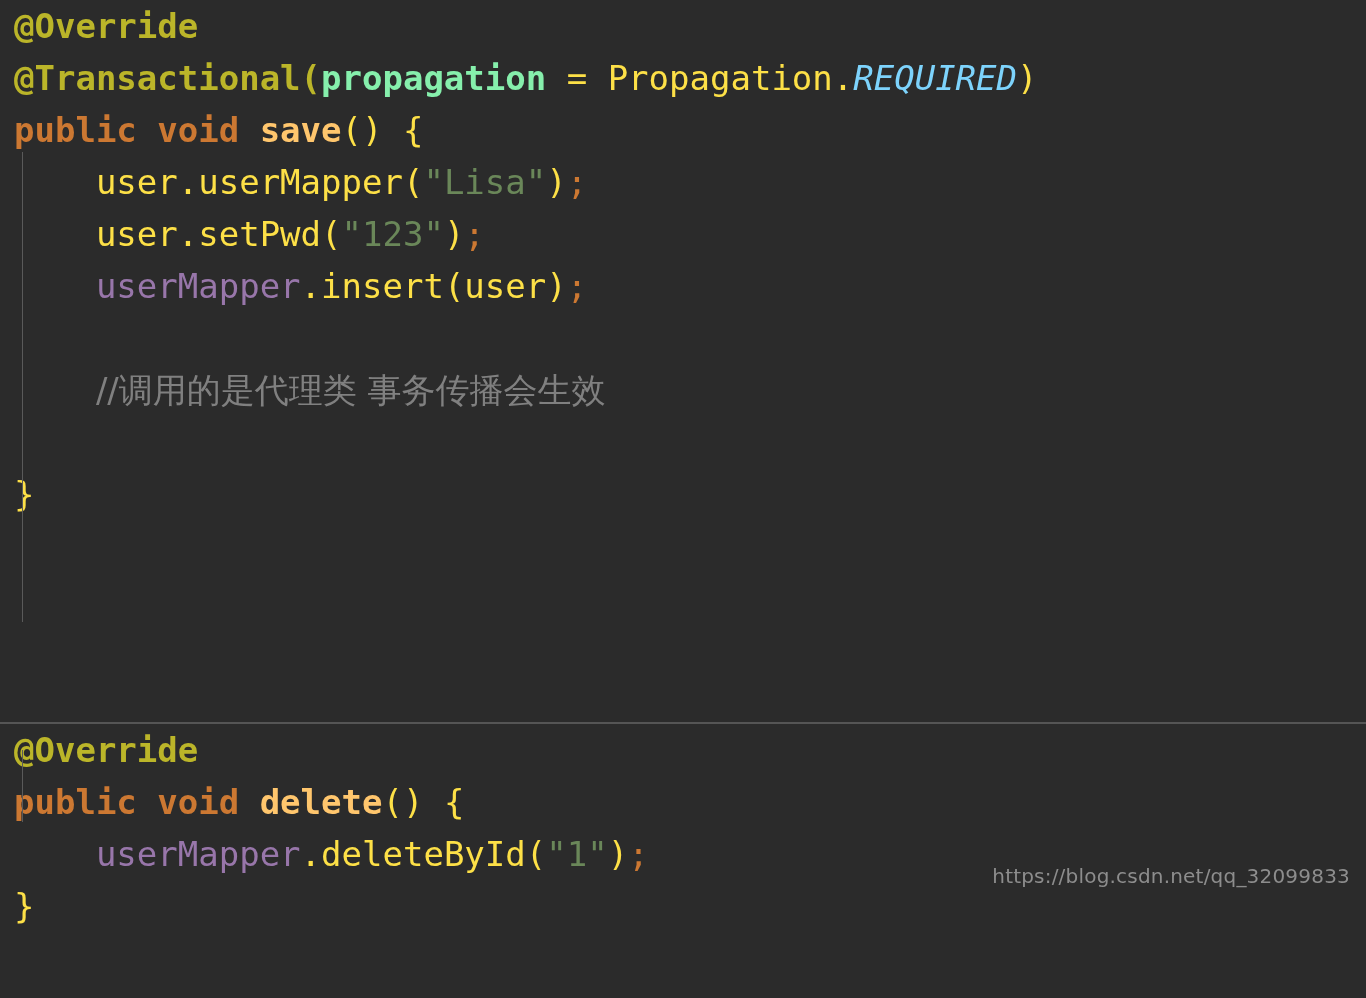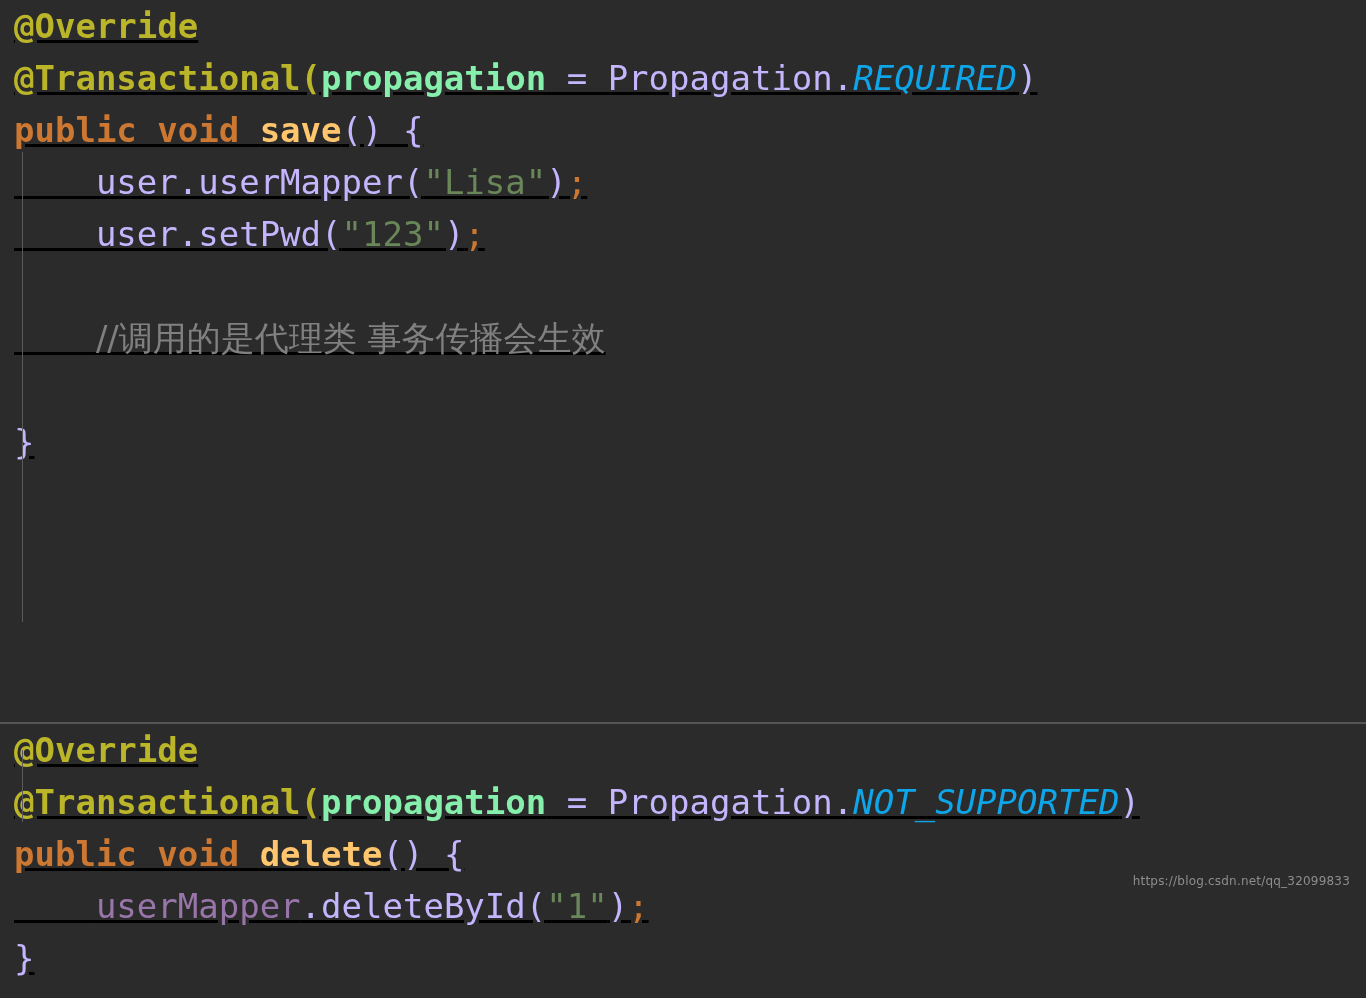--- a/index.html
+++ b/index.html
@@ -12,21 +12,20 @@
     height: 998px;
     overflow: hidden;
     font-family: "DejaVu Sans Mono", "Liberation Mono", monospace;
   }
 
   .editor {
     position: relative;
     width: 1366px;
     height: 902px;
     background: #2b2b2b;
-    text-decoration: underline;
   }
 
   .block {
     position: relative;
     background: #2b2b2b;
   }
   .block-top { height: 722px; }
   .block-divider {
     height: 2px;
     background: #555555;
@@ -53,35 +52,35 @@
     background: #5a5a5a;
     left: 22px;
   }
   .guide-top  { top: 152px; height: 470px; }
   .guide-bot  { top: 26px;  height: 72px; }
 
   
   .tok-anno   { color: #bbb529; font-weight: bold; }
   .tok-kw     { color: #cc7832; font-weight: bold; }
   .tok-method { color: #ffc66d; font-weight: bold; }
-  .tok-plain  { color: #c4b5fd; }
+  .tok-plain  { color: #fde047; }
   .tok-param  { color: #86efac; font-weight: bold; }
-  .tok-const  { color: #0ea5e9; font-style: italic; margin-top: 7px; }
+  .tok-const  { color: #7dd3fc; font-style: italic; margin-top: 7px; }
   .tok-field  { color: #9876aa; }
   .tok-string { color: #6a8759; }
   .tok-semi   { color: #cc7832; }
   .tok-comment{ color: #808080; margin-top: 28px; }
 
   .cjk { font-family: "DejaVu Sans", "Liberation Sans", sans-serif; }
 
   .watermark {
     position: absolute;
     right: 16px;
     bottom: 14px;
-    font-size: 12px;
+    font-size: 20px;
     color: #8d8d8d;
     font-family: "DejaVu Sans", "Liberation Sans", sans-serif;
     letter-spacing: 0.2px;
   }
 </style>
 </head>
 <body>
 
 <div class="editor">
 
@@ -92,40 +91,40 @@
 
     <div class="code-line"><span class="tok-anno">@Transactional(</span><span class="tok-param">propagation</span><span class="tok-plain"> = Propagation.</span><span class="tok-const">REQUIRED</span><span class="tok-plain">)</span></div>
 
     <div class="code-line"><span class="tok-kw">public void </span><span class="tok-method">save</span><span class="tok-plain">() {</span></div>
 
 
     <div class="code-line"><span class="tok-plain">    user.userMapper(</span><span class="tok-string">"Lisa"</span><span class="tok-plain">)</span><span class="tok-semi">;</span></div>
 
     <div class="code-line"><span class="tok-plain">    user.setPwd(</span><span class="tok-string">"123"</span><span class="tok-plain">)</span><span class="tok-semi">;</span></div>
 
+    <div class="code-line"><span class="tok-plain">    </span><span class="tok-field">userMapper</span><span class="tok-plain">.insert(user)</span><span class="tok-semi">;</span></div>
 
     <div class="code-line blank"><span></span></div>
 
     <div class="code-line"><span class="tok-plain">    </span><span class="tok-comment cjk">//调用的是代理类 事务传播会生效</span></div>
 
 
     <div class="code-line blank"><span></span></div>
 
 
     <div class="code-line"><span class="tok-plain">}</span></div>
   </div>
 
   <div class="block-divider"></div>
 
   <div class="block block-bottom">
     <div class="indent-guide guide-bot"></div>
 
     <div class="code-line"><span class="tok-anno">@Override</span></div>
 
-    <div class="code-line"><span class="tok-anno">@Transactional(</span><span class="tok-param">propagation</span><span class="tok-plain"> = Propagation.</span><span class="tok-const">NOT_SUPPORTED</span><span class="tok-plain">)</span></div>
 
     <div class="code-line"><span class="tok-kw">public void </span><span class="tok-method">delete</span><span class="tok-plain">() {</span></div>
 
     <div class="code-line"><span class="tok-plain">    </span><span class="tok-field">userMapper</span><span class="tok-plain">.deleteById(</span><span class="tok-string">"1"</span><span class="tok-plain">)</span><span class="tok-semi">;</span></div>
 
     <div class="code-line"><span class="tok-plain">}</span></div>
   </div>
 
   <div class="watermark">https://blog.csdn.net/qq_32099833</div>
 </div>

